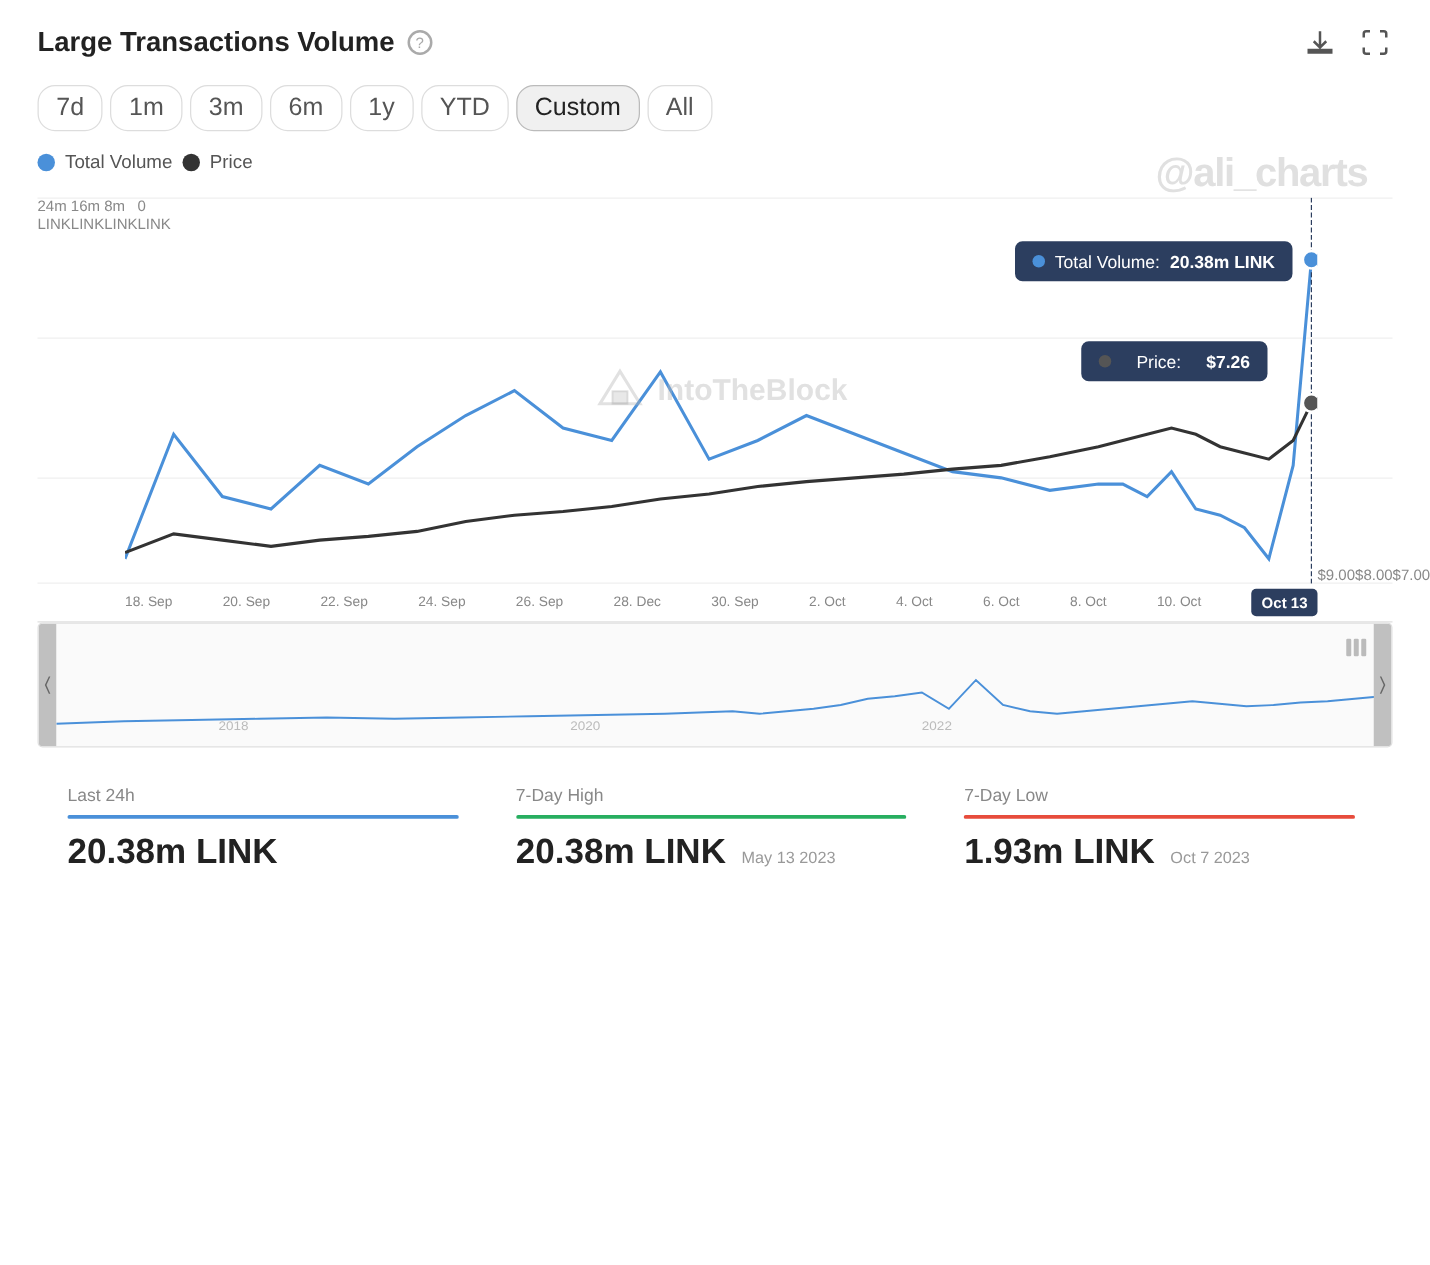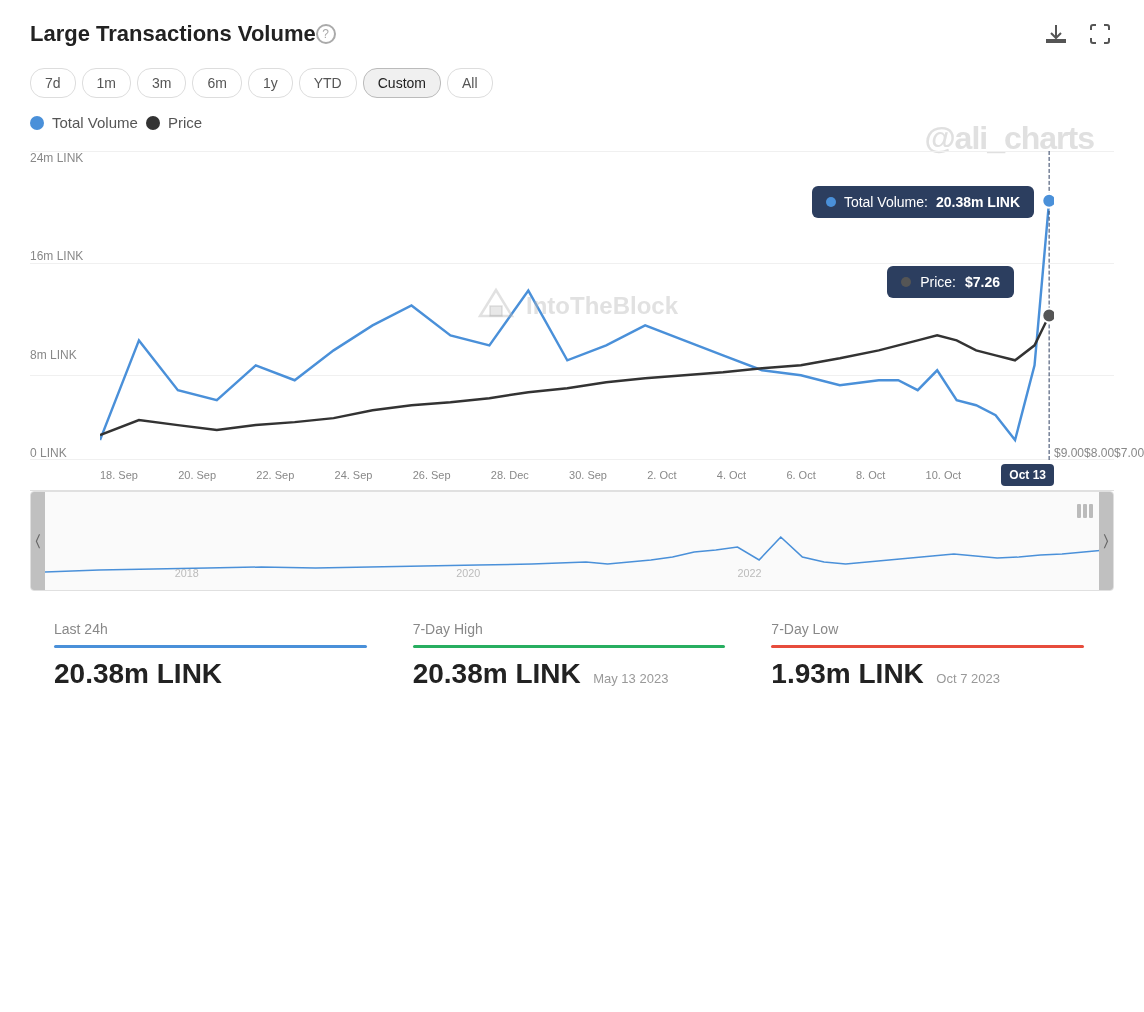--- a/index.html
+++ b/index.html
@@ -16,20 +16,21 @@
     }
     .header {
       display: flex;
       justify-content: space-between;
       align-items: center;
       margin-bottom: 20px;
     }
     .title-area {
       display: flex;
       align-items: center;
+      gap: 10px;
     }
     .page-title {
       font-size: 22px;
       font-weight: 600;
       color: #222;
     }
     .help-icon {
       width: 20px; height: 20px;
       border-radius: 50%;
       border: 2px solid #aaa;
@@ -48,21 +49,21 @@
       display: flex;
       gap: 6px;
       margin-bottom: 16px;
       align-items: center;
     }
     .filter-btn {
       padding: 6px 14px;
       border: 1px solid #ddd;
       border-radius: 14px;
       background: #fff;
-      font-size: 14px;
+      font-size: 20px;
       color: #555;
       cursor: pointer;
     }
     .filter-btn.active {
       background: #f0f0f0;
       border-color: #bbb;
       color: #222;
     }
     .watermark {
       font-size: 32px;
@@ -99,21 +100,21 @@
       height: 340px;
       border-bottom: 1px solid #e0e0e0;
     }
     .y-axis-left {
       position: absolute;
       left: 0;
       top: 0;
       bottom: 30px;
       width: 70px;
       display: flex;
-      flex-direction: column;
+      flex-direction: row;
       justify-content: space-between;
       font-size: 12px;
       color: #888;
     }
     .y-axis-right {
       position: absolute;
       right: 0;
       top: 0;
       bottom: 30px;
       width: 60px;
@@ -169,21 +170,21 @@
       right: 100px;
       top: 115px;
       background: #2c3e5f;
       color: #fff;
       padding: 8px 14px;
       border-radius: 6px;
       font-size: 14px;
       white-space: nowrap;
       display: flex;
       align-items: center;
-      gap: 9px;
+      gap: 20px;
     }
     .tooltip-price .tt-dot {
       width: 10px; height: 10px;
       border-radius: 50%;
       background: #555;
       flex-shrink: 0;
     }
     .tooltip-date {
       position: absolute;
       right: 0;

